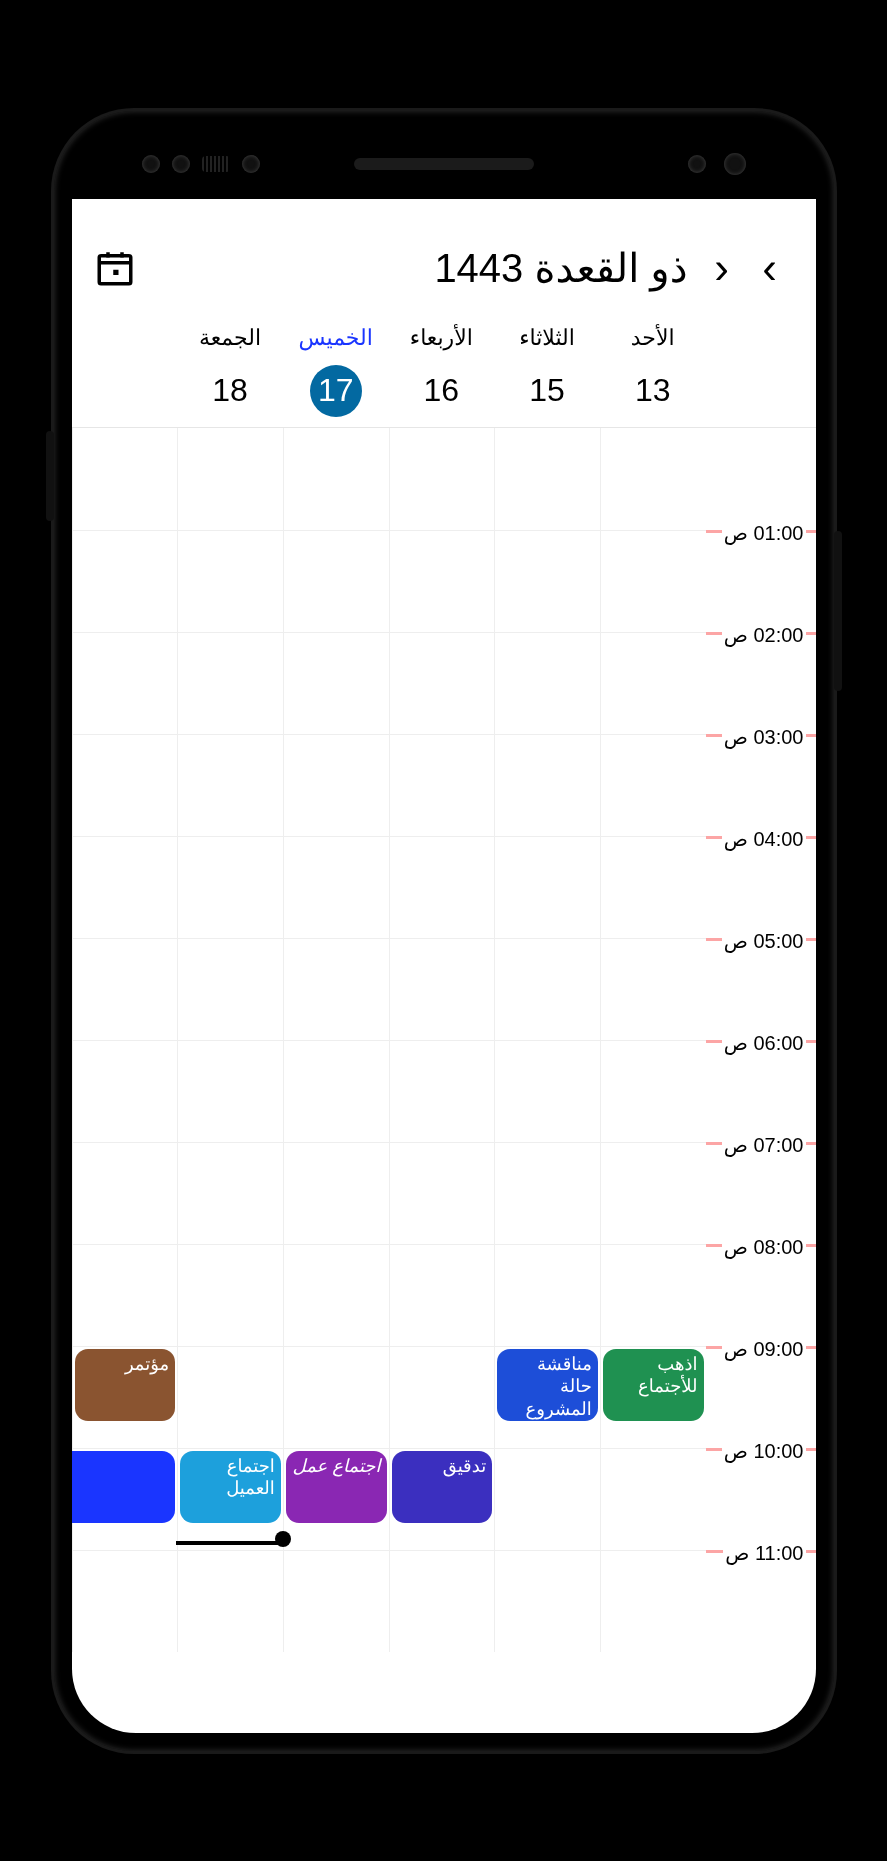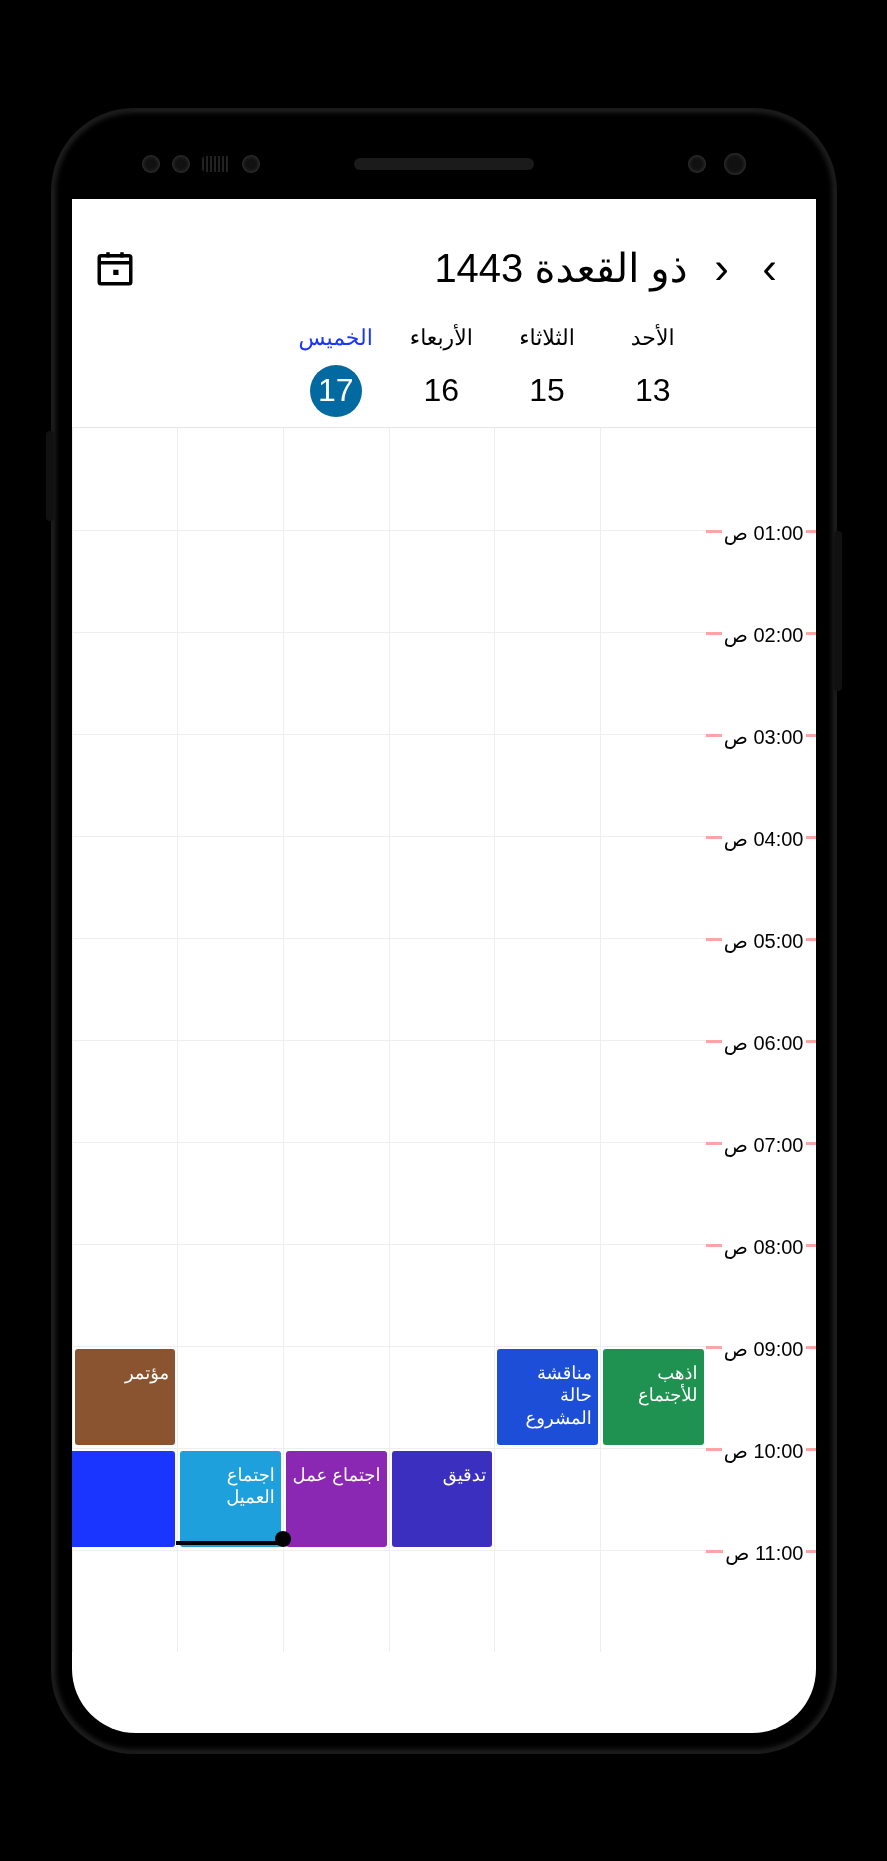--- a/index.html
+++ b/index.html
@@ -157,26 +157,26 @@
   border-top: 1px solid #eee;
   border-left: 1px solid #eee;
   position: relative;
 }
 .hour-row { height: 102px; }
 
 
 .event {
   position: absolute;
   top: 2px; right: 2px; left: 2px;
-  height: 96px;
-  border-radius: 3px;
+  height: 72px;
+  border-radius: 13px;
   color: #fff;
   font-size: 18px;
   line-height: 1.25;
-  padding: 13px 6px;
+  padding: 4px 6px;
   text-align: right;
   overflow: hidden;
 }
 .partial-left { 
   left: -40px;
 }
 
 
 .now-line {
   position: absolute;
@@ -230,20 +230,21 @@
         </div>
       </div>
 
       <div class="days-row">
         <div class="time-gutter-head"></div>
 
       <div class="day-col-head"><div class="dow">الأحد</div><div class="num">13</div></div>
           <div class="day-col-head"><div class="dow">الثلاثاء</div><div class="num">15</div></div>
           <div class="day-col-head"><div class="dow">الأربعاء</div><div class="num">16</div></div>
           <div class="day-col-head selected"><div class="dow">الخميس</div><div class="num">17</div></div>
+          <div class="day-col-head"><div class="dow">الجمعة</div><div class="num">18</div></div>
         </div>
 
       <div class="grid-wrap">
         <div class="grid">
             <div class="time-cell hour-row" style="border-top: none;"></div>
             <div class="slot hour-row" style="border-top: none;"></div>
             <div class="slot hour-row" style="border-top: none;"></div>
             <div class="slot hour-row" style="border-top: none;"></div>
             <div class="slot hour-row" style="border-top: none;"></div>
             <div class="slot hour-row" style="border-top: none;"></div>
@@ -317,21 +318,21 @@
             <div class="slot hour-row">
               <div class="event" style="background: rgb(138, 84, 48);">مؤتمر</div>
             </div>
             <div class="time-cell hour-row"><span>10:00 ص</span></div>
             <div class="slot hour-row"></div>
             <div class="slot hour-row"></div>
             <div class="slot hour-row">
               <div class="event" style="background: rgb(59, 47, 191);">تدقيق</div>
             </div>
             <div class="slot hour-row">
-              <div class="event" style="background: rgb(138, 39, 179);">اجتماع عمل</div>
+              <div class="event" style="background: rgb(138, 39, 179); font-style: italic;">اجتماع عمل</div>
             </div>
             <div class="slot hour-row">
               <div class="event" style="background: rgb(29, 160, 220);">اجتماع العميل</div>
               <div class="now-line" style="top: 92.16px; left: -2px;"></div>
               <div class="now-dot" style="top: 92.16px; right: 0px;"></div>
             </div>
             <div class="slot hour-row">
               <div class="event partial-left" style="background: rgb(26, 53, 255);"></div>
             </div>
             <div class="time-cell hour-row"><span>11:00 ص</span></div>

